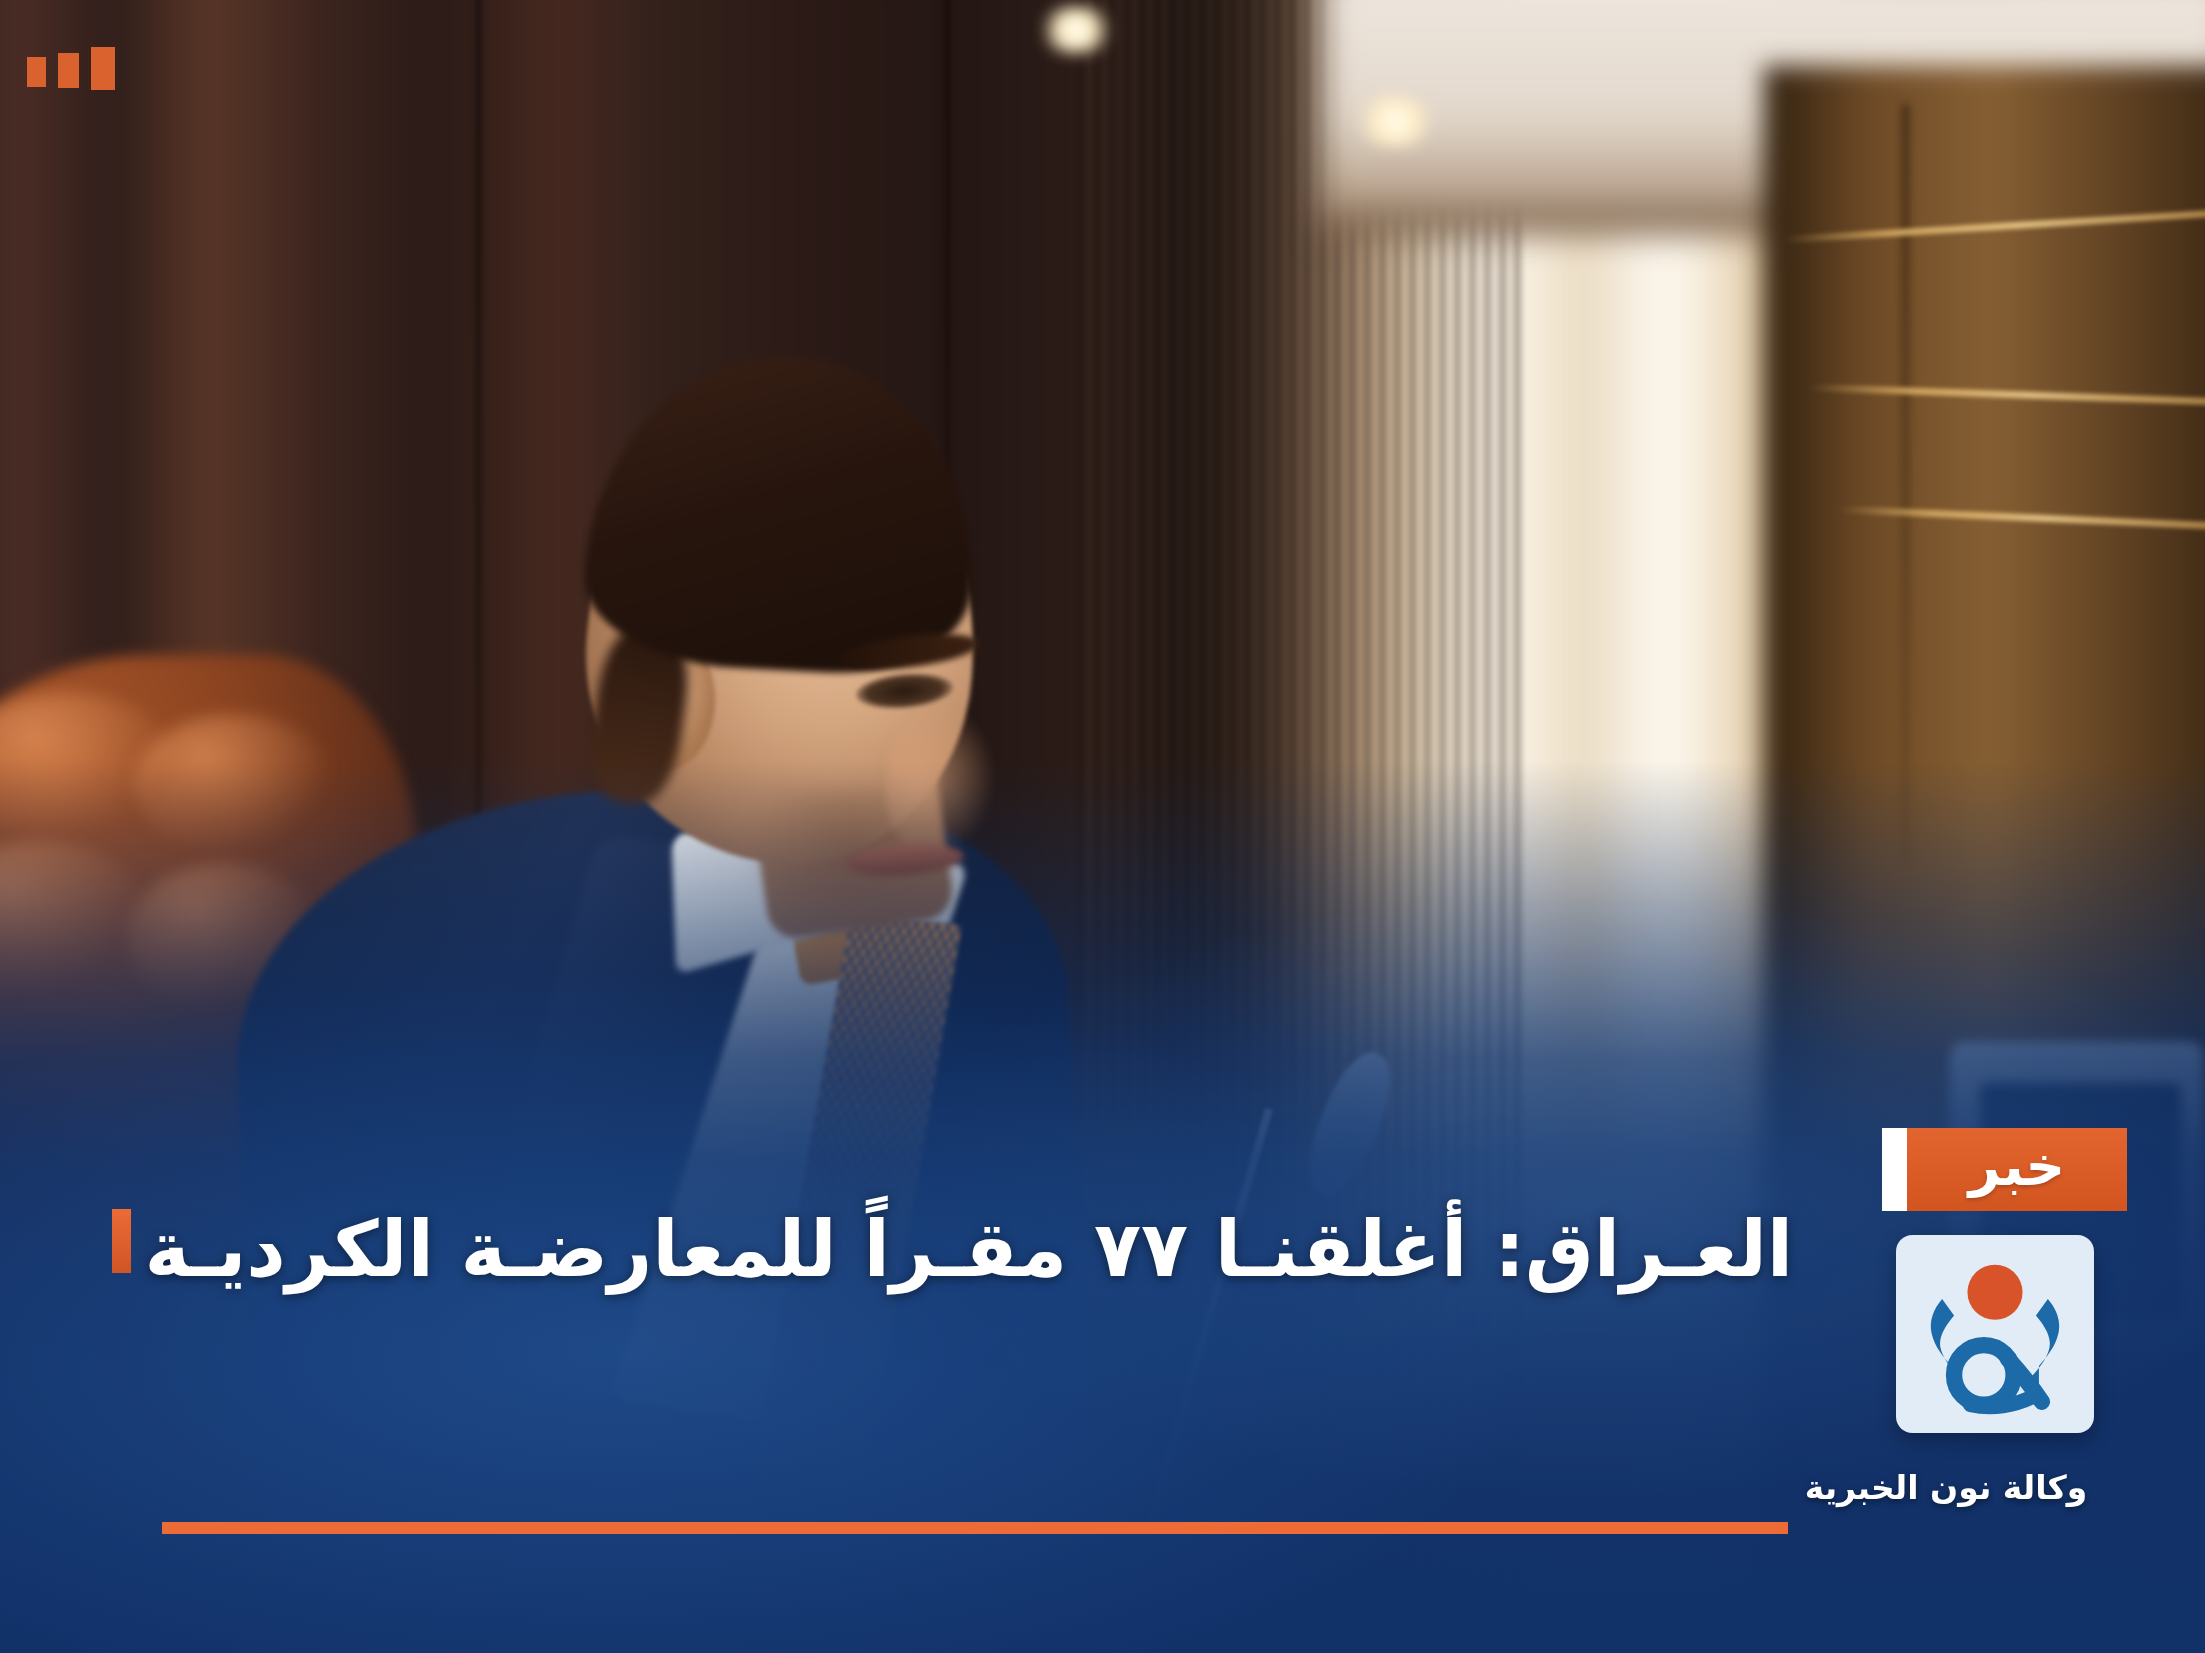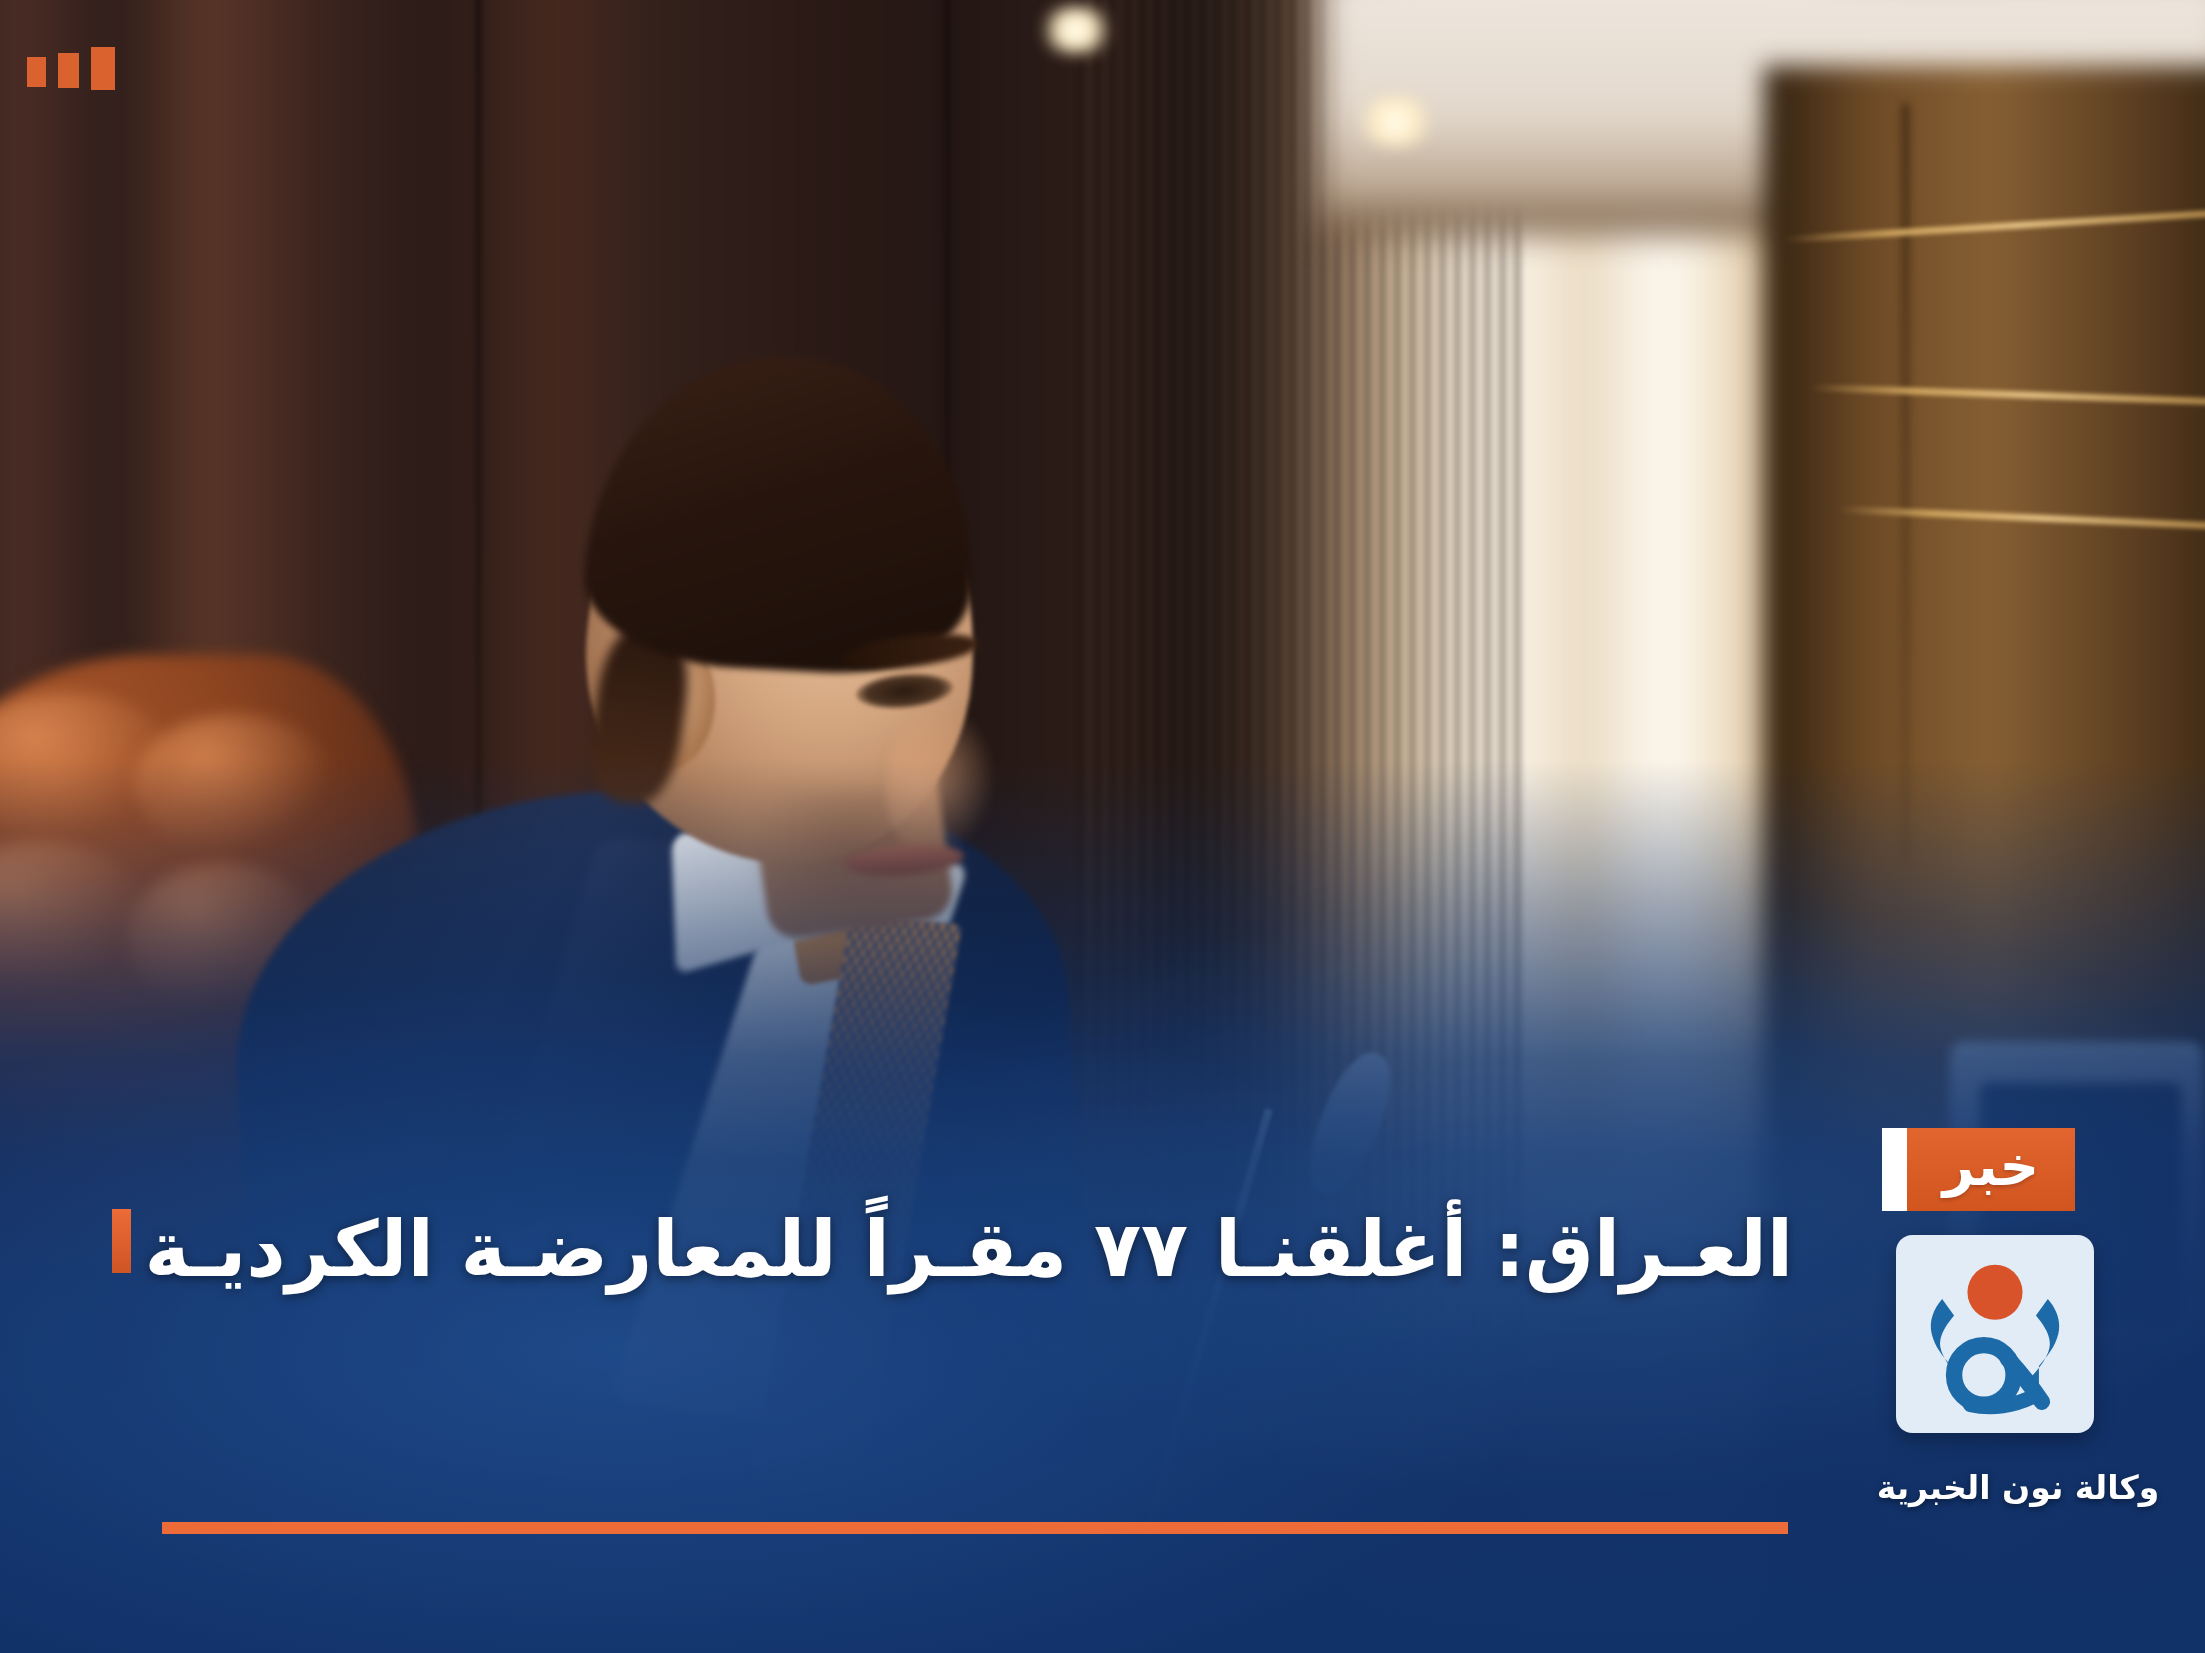--- a/index.html
+++ b/index.html
@@ -301,40 +301,40 @@
     position:absolute;left:162px;width:1626px;height:12px;top:1522px;
     background:linear-gradient(90deg,#e4итого 0%,#ec6b36 100%);
     background:#ec6b36;
   }
 
   
   .badge{
     position:absolute;left:1882px;top:1128px;display:flex;align-items:stretch;height:83px;
   }
   .badge-box{
-    width:168px;height:83px;background:linear-gradient(180deg,#e2652f,#d2551f);
+    width:220px;height:83px;background:linear-gradient(180deg,#e2652f,#d2551f);
     display:flex;align-items:center;justify-content:center;
   }
   .badge-box span{
     color:#fff;font-size:55px;font-weight:bold;line-height:1;direction:rtl;
     text-shadow:0 1.5px 4.5px rgba(0,0,0,.22);
     transform:translateY(-3px);
   }
   .badge-tip{width:25px;height:83px;background:#ffffff;}
 
   .logo-tile{
     position:absolute;left:1896px;top:1235px;width:198px;height:198px;
     background:#e2ecf6;border-radius:16.4px;
     box-shadow:0 7.4px 19.4px rgba(0,0,0,.28);
     overflow:hidden;
   }
   .logo-tile svg{display:block;width:100%;height:100%;}
 
   .agency{
-    position:absolute;left:1831px;width:374px;top:1468px;
+    position:absolute;left:1759px;width:374px;top:1468px;
     text-align:center;color:#ffffff;direction:rtl;
     font-size:33px;font-weight:bold;letter-spacing:0px;
     text-shadow:0 1.5px 6px rgba(0,0,0,.45);
   }
 </style>
 </head>
 <body>
 
 <div class="stage">
 

